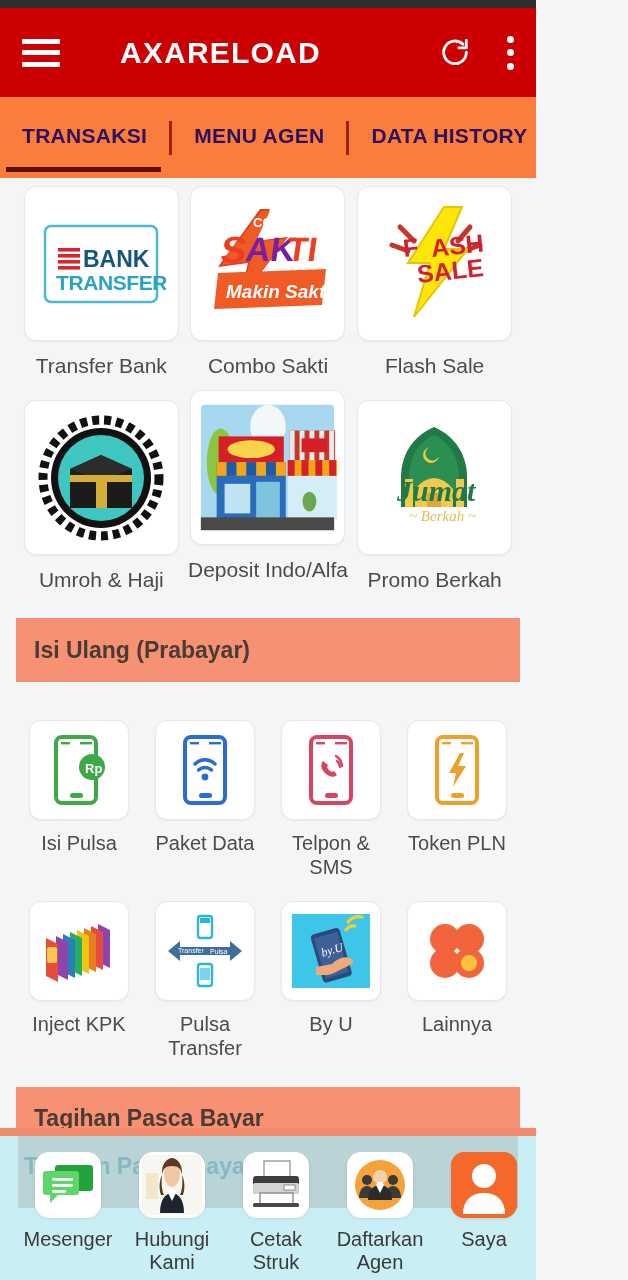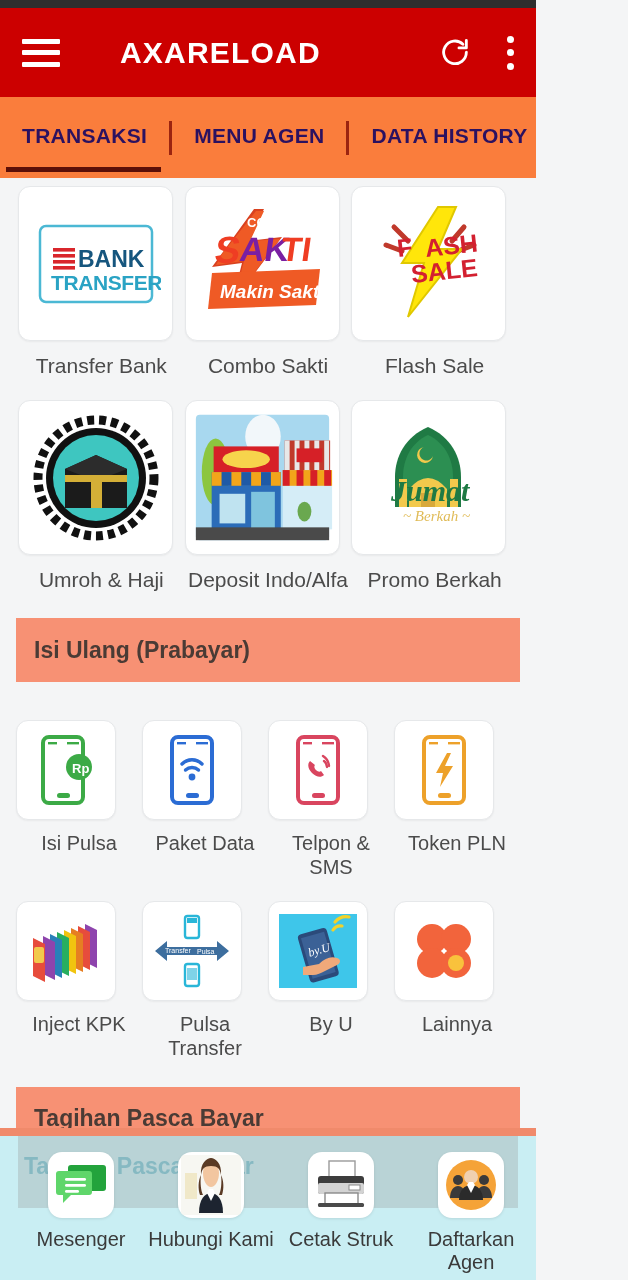--- a/index.html
+++ b/index.html
@@ -47,21 +47,21 @@
     position:absolute; left: 6px; bottom: 6px; width: 155px; height: 5px; background:#5c1008;
   }
 
   
   .content { position: relative; height: 1102px; overflow: hidden; background:#f4f5f6; }
 
   
   .grid3 { display:grid; grid-template-columns: repeat(3, 1fr); padding: 8px 18px 0; }
   .grid4 { display:grid; grid-template-columns: repeat(4, 1fr); padding: 10px 16px 0; }
 
-  .cell { display:flex; flex-direction:column; cursor:pointer; }
+  .cell { display:flex; flex-direction:column; align-items:center; cursor:pointer; }
   .cell-lg .tile {
     width: 155px; height: 155px; background:#fff; border:1px solid #e6e8ea; border-radius:12px;
     display:flex; align-items:center; justify-content:center; box-shadow: 0 1px 2px rgba(0,0,0,.05);
     overflow:hidden;
   }
   .cell-lg .label { margin-top: 13px; font-size: 21px; color:#4b4b4b; text-align:center; line-height:1.15; }
 
   .cell-sm .tile {
     width: 100px; height: 100px; background:#fff; border:1px solid #e6e8ea; border-radius:12px;
     display:flex; align-items:center; justify-content:center; box-shadow: 0 1px 2px rgba(0,0,0,.05);
@@ -207,21 +207,21 @@
             <circle cx="65" cy="65" r="43" fill="#3ec6c0"></circle>
             <polygon points="34,56 65,42 96,56 96,95 34,95" fill="#1b1b1b"></polygon>
             <polygon points="34,56 65,42 96,56 65,68" fill="#2c2c2c"></polygon>
             <rect x="34" y="62" width="62" height="7" fill="#d4af37"></rect>
             <rect x="60" y="69" width="11" height="26" fill="#d4af37"></rect>
           </svg>
         </div>
         <div class="label">Umroh &amp; Haji</div>
       </div>
 
-      <div class="cell cell-lg" style="margin-top:22px">
+      <div class="cell cell-lg" style="margin-top:12px">
         <div class="tile">
           <svg width="155" height="155" viewBox="0 0 155 155">
             <rect x="10" y="14" width="135" height="127" rx="4" fill="#a8d8ef"></rect>
             <ellipse cx="78" cy="36" rx="18" ry="22" fill="#f2f7fa"></ellipse>
             <ellipse cx="30" cy="72" rx="14" ry="34" fill="#8cc63f"></ellipse>
             <rect x="28" y="46" width="66" height="26" fill="#d62027"></rect>
             <ellipse cx="61" cy="59" rx="24" ry="9" fill="#f7d44c"></ellipse>
             <rect x="26" y="72" width="70" height="14" fill="#1f5aa6"></rect>
             <g>
               <rect x="26" y="72" width="10" height="14" fill="#f2a51a"></rect>
@@ -480,17 +480,27 @@
               <path d="M32 40 c0 -8 4 -12 8 -12 c4 0 8 4 8 12 Z"></path>
             </g>
             <circle cx="27" cy="19" r="7" fill="#f0d0b0"></circle>
             <path d="M15 42 c0 -10 6 -15 12 -15 c6 0 12 5 12 15 Z" fill="#2b2b2b"></path>
             <path d="M23 27 l4 8 l4 -8 l-2 -3 h-4 Z" fill="#ffffff"></path>
           </svg>
         </div>
         <div class="bn-label">Daftarkan Agen</div>
       </div>
 
+      <div class="bn-item">
+        <div class="bn-icon" style="background:#f4692a">
+          <svg width="66" height="66" viewBox="0 0 66 66">
+            <rect width="66" height="66" fill="#f4692a"></rect>
+            <circle cx="33" cy="24" r="12" fill="#ffffff"></circle>
+            <path d="M12 62 c0 -14 9 -21 21 -21 c12 0 21 7 21 21 Z" fill="#ffffff"></path>
+          </svg>
+        </div>
+        <div class="bn-label">Saya</div>
+      </div>
 
     </div>
   </div>
 
 </div>
 
 </body></html>

